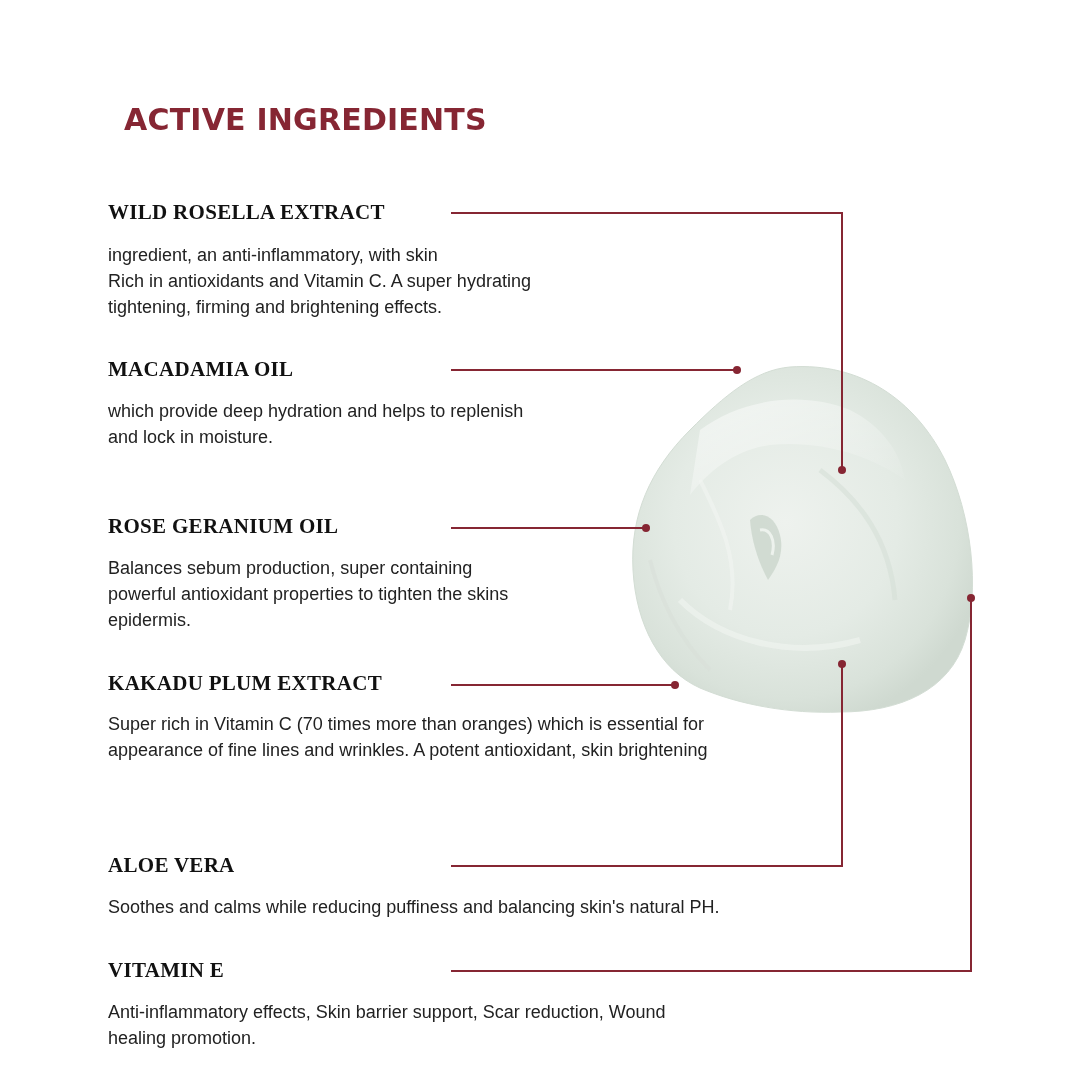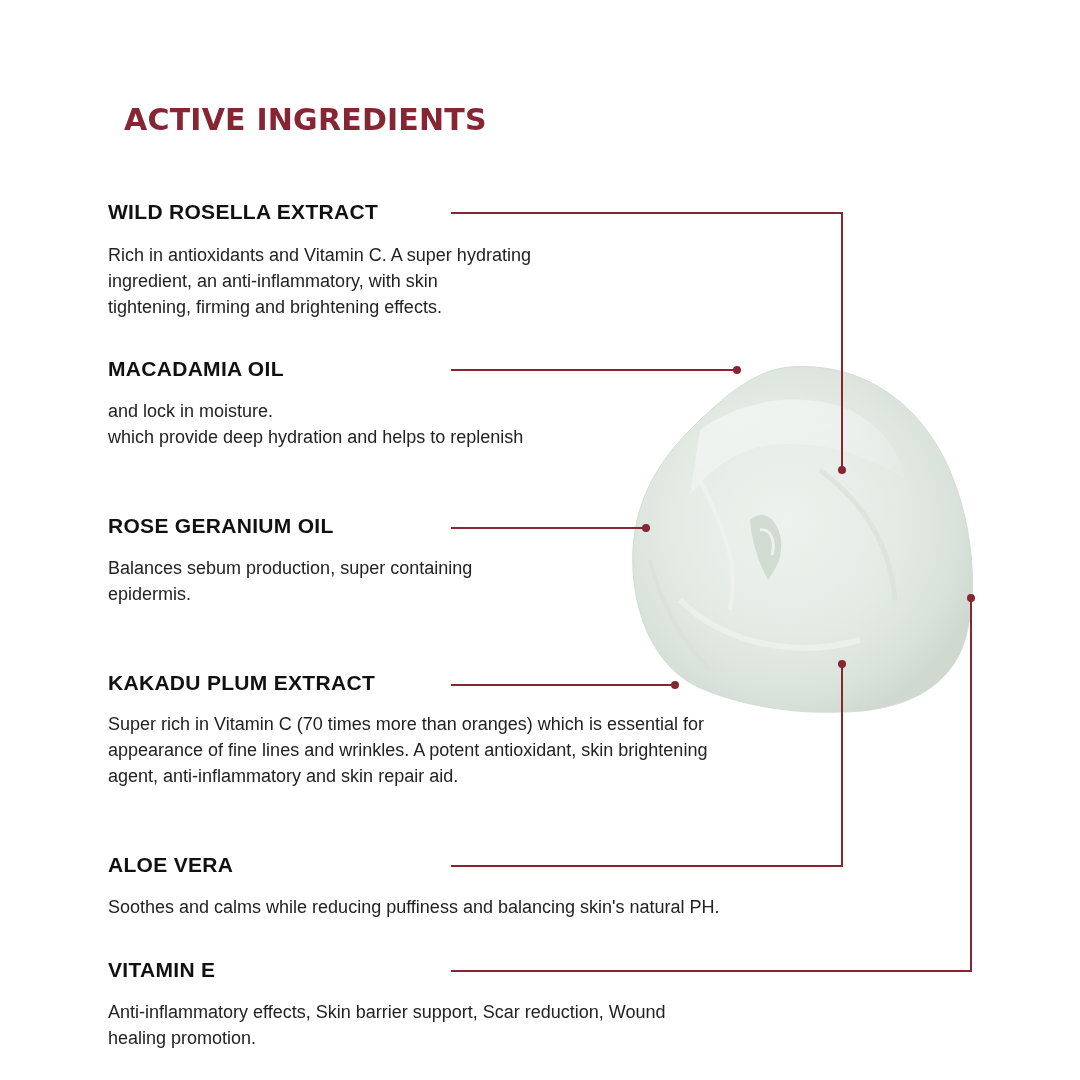--- a/index.html
+++ b/index.html
@@ -7,21 +7,21 @@
       width: 1080px; height: 1080px; background: #ffffff; position: relative; overflow: hidden;
       font-family: "Liberation Sans", "DejaVu Sans", sans-serif; color: #1a1a1a;
     }
     .title {
       position: absolute; left: 108px; top: 86px; margin: 16px;
       font-family: "DejaVu Sans", sans-serif; font-weight: 900; font-size: 30px;
       letter-spacing: 0.2px; color: #862633;
     }
     .heading {
       position: absolute; left: 108px; margin: 0;
-      font-family: Liberation Sans, sans-serif; font-weight: 700; font-size: 21px;
+      font-family: Liberation Serif, serif; font-weight: 700; font-size: 21px;
       letter-spacing: 0.3px; color: #111111; white-space: nowrap;
     }
     .desc {
       position: absolute; left: 108px; margin: 0;
       font-family: "Liberation Sans", sans-serif; font-size: 18px; line-height: 26px;
       color: #222222;
     }
     svg.overlay { position: absolute; left: 0; top: 0; }
   </style>
 </head>
@@ -67,42 +67,42 @@
     <circle cx="737" cy="370" r="4"></circle>
     <circle cx="646" cy="528" r="4"></circle>
     <circle cx="675" cy="685" r="4"></circle>
     <circle cx="842" cy="664" r="4"></circle>
     <circle cx="971" cy="598" r="4"></circle>
   </g>
 </svg>
 
 <h2 class="heading" style="top:200px;">WILD ROSELLA EXTRACT</h2>
 <div class="desc" style="top:242px;">
+  <div>ingredient, an anti-inflammatory, with skin</div>
   <div>Rich in antioxidants and Vitamin C. A super hydrating</div>
-  <div>ingredient, an anti-inflammatory, with skin</div>
   <div>tightening, firming and brightening effects.</div>
 </div>
 
 <h2 class="heading" style="top:357px;">MACADAMIA OIL</h2>
 <div class="desc" style="top:398px;">
+  <div>which provide deep hydration and helps to replenish</div>
   <div>and lock in moisture.</div>
-  <div>which provide deep hydration and helps to replenish</div>
 </div>
 
 <h2 class="heading" style="top:514px;">ROSE GERANIUM OIL</h2>
 <div class="desc" style="top:555px;">
   <div>Balances sebum production, super containing</div>
+  <div>powerful antioxidant properties to tighten the skins</div>
   <div>epidermis.</div>
 </div>
 
 <h2 class="heading" style="top:671px;">KAKADU PLUM EXTRACT</h2>
 <div class="desc" style="top:711px;">
   <div>Super rich in Vitamin C (70 times more than oranges) which is essential for</div>
   <div>appearance of fine lines and wrinkles. A potent antioxidant, skin brightening</div>
-  <div>agent, anti-inflammatory and skin repair aid.</div>
 </div>
 
 <h2 class="heading" style="top:853px;">ALOE VERA</h2>
 <div class="desc" style="top:894px;">
   <div>Soothes and calms while reducing puffiness and balancing skin's natural PH.</div>
 </div>
 
 <h2 class="heading" style="top:958px;">VITAMIN E</h2>
 <div class="desc" style="top:999px;">
   <div>Anti-inflammatory effects, Skin barrier support, Scar reduction, Wound</div>

